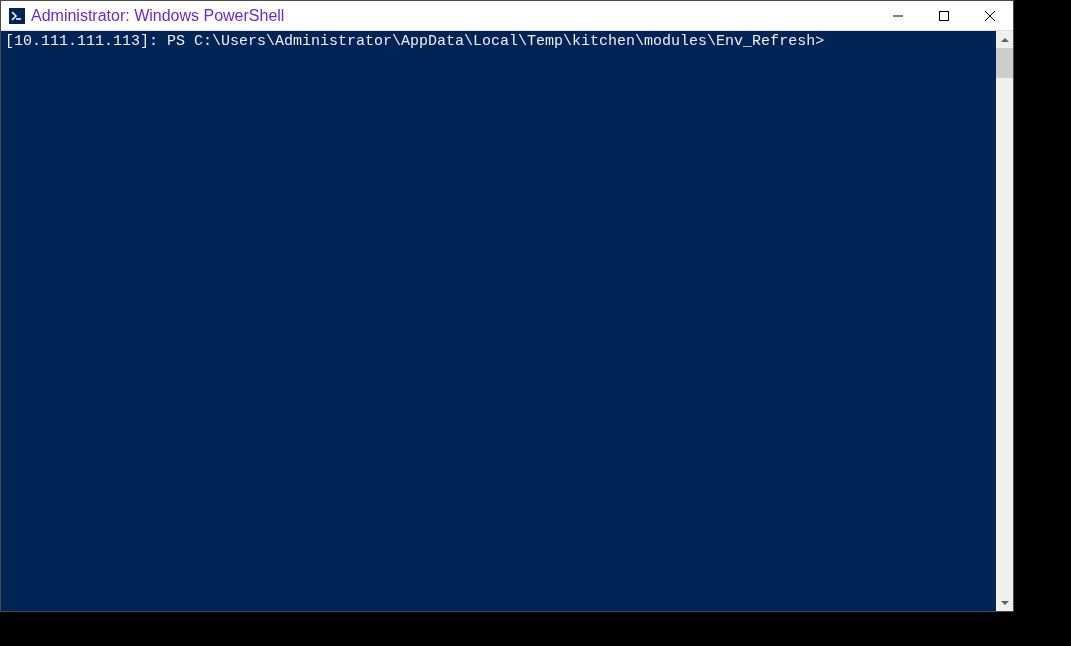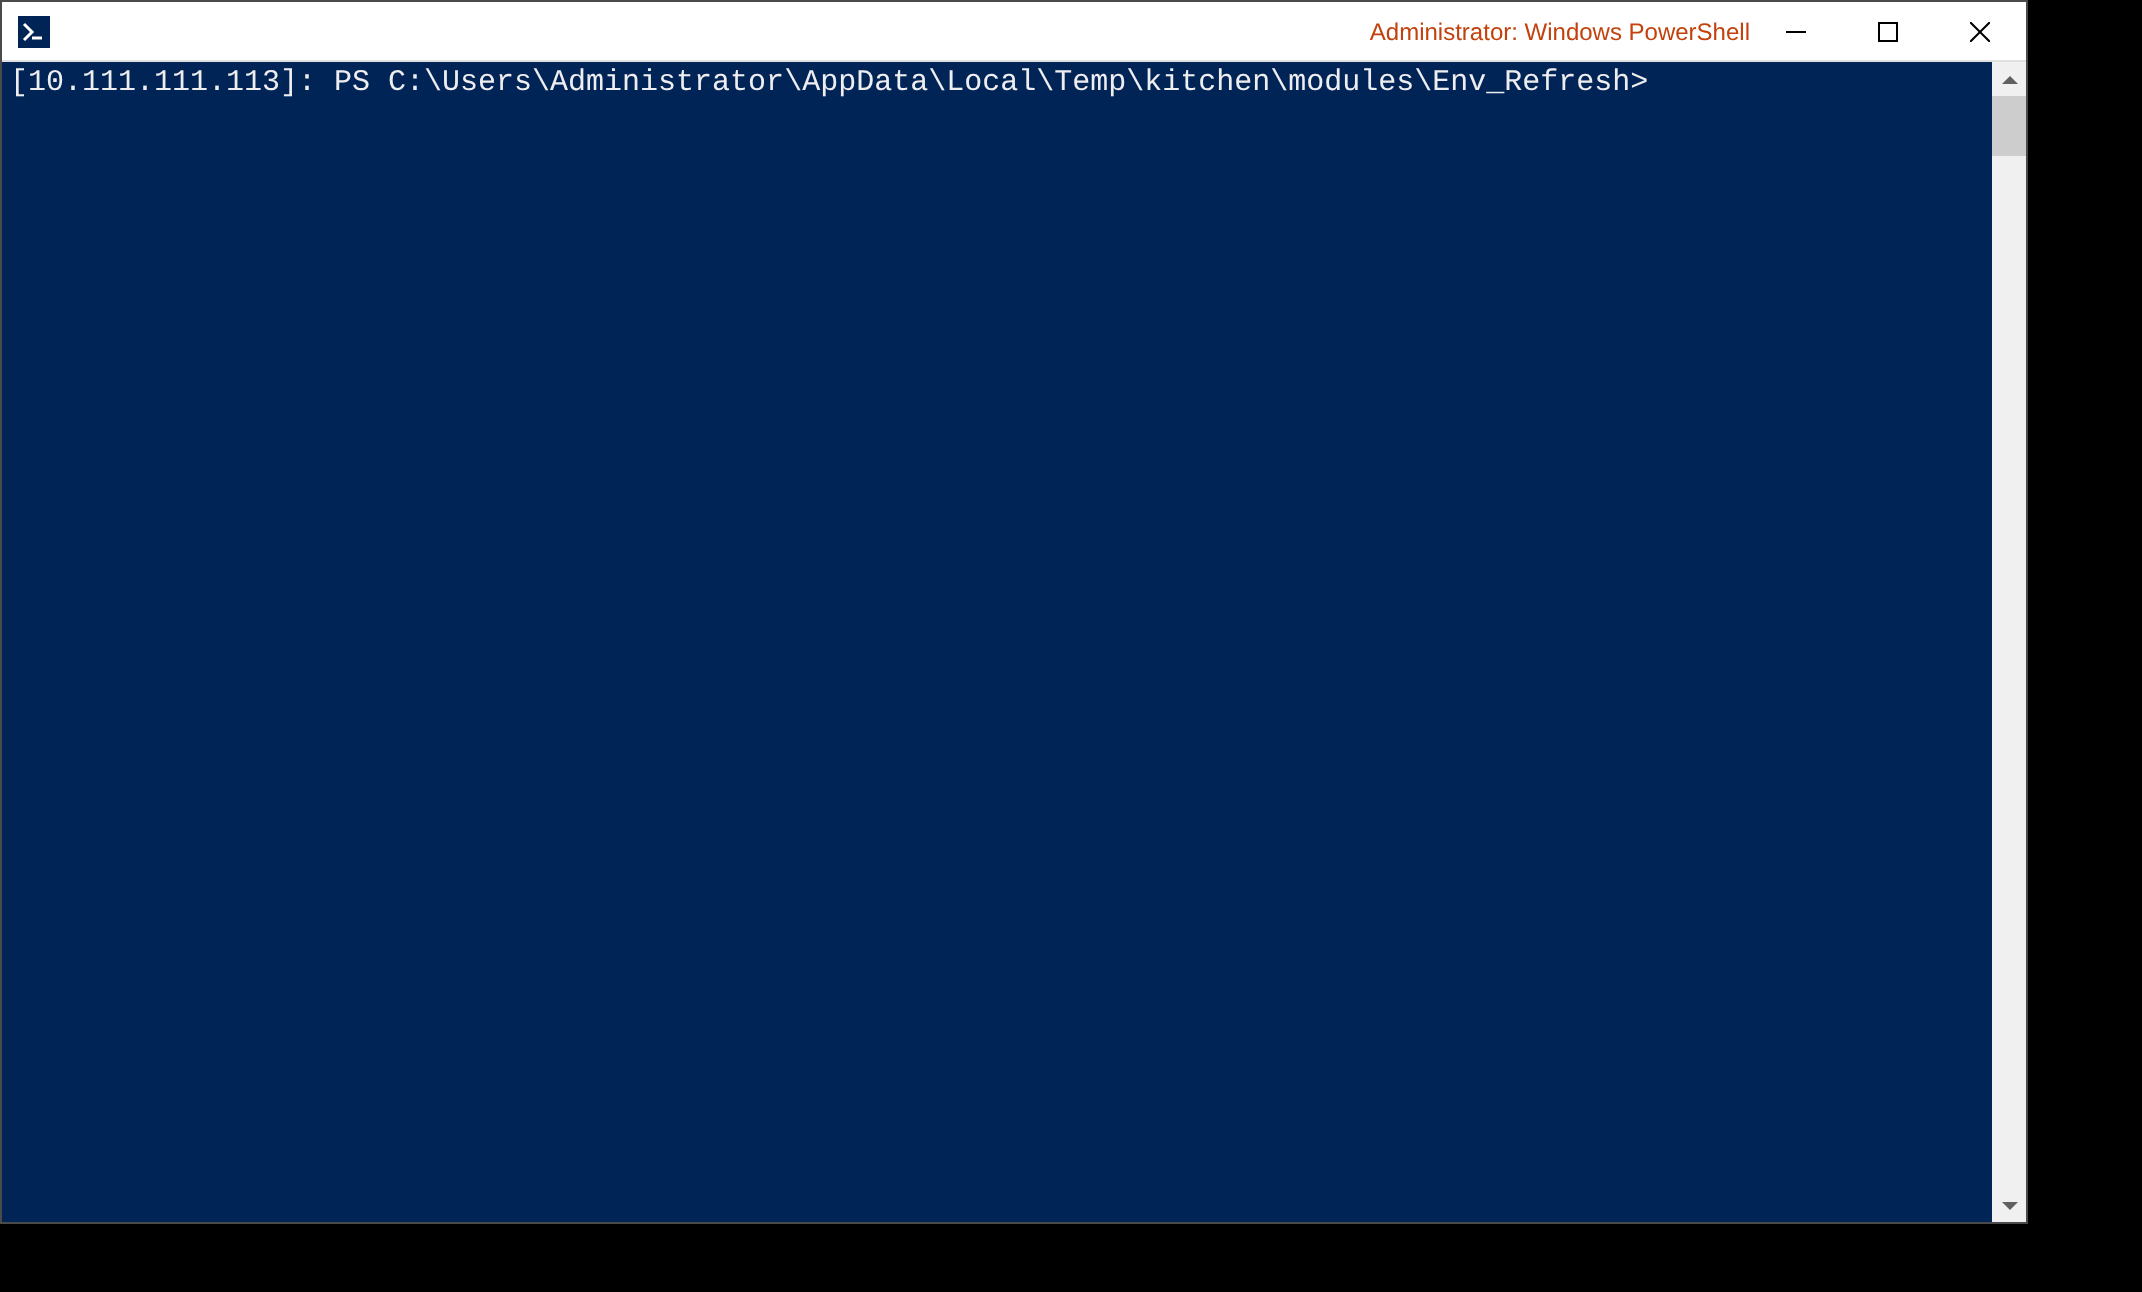--- a/index.html
+++ b/index.html
@@ -39,26 +39,25 @@
     }
     
     .titlebar-icon {
       width: 16px;
       height: 16px;
       margin-right: 6px;
       flex-shrink: 0;
     }
     
     .titlebar-title {
-      font-size: 12px;
-      color: #c2410c;
+      font-size: 16px;
+      color: #6d28d9;
       flex: 1;
       white-space: nowrap;
       overflow: hidden;
-      text-align: right;
     }
     
     .window-controls {
       display: flex;
       height: 100%;
     }
     
     .window-control {
       width: 46px;
       height: 100%;

